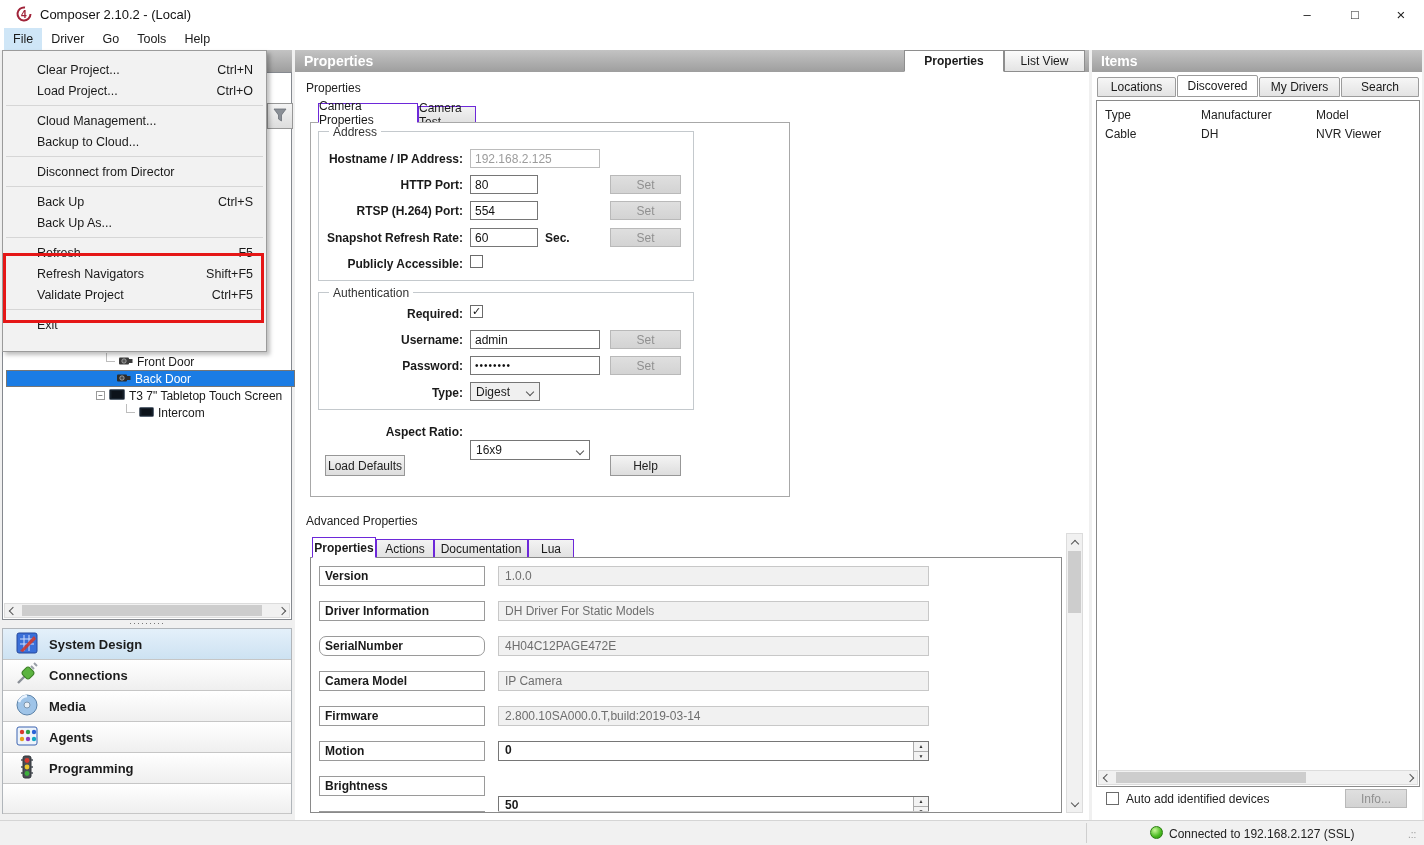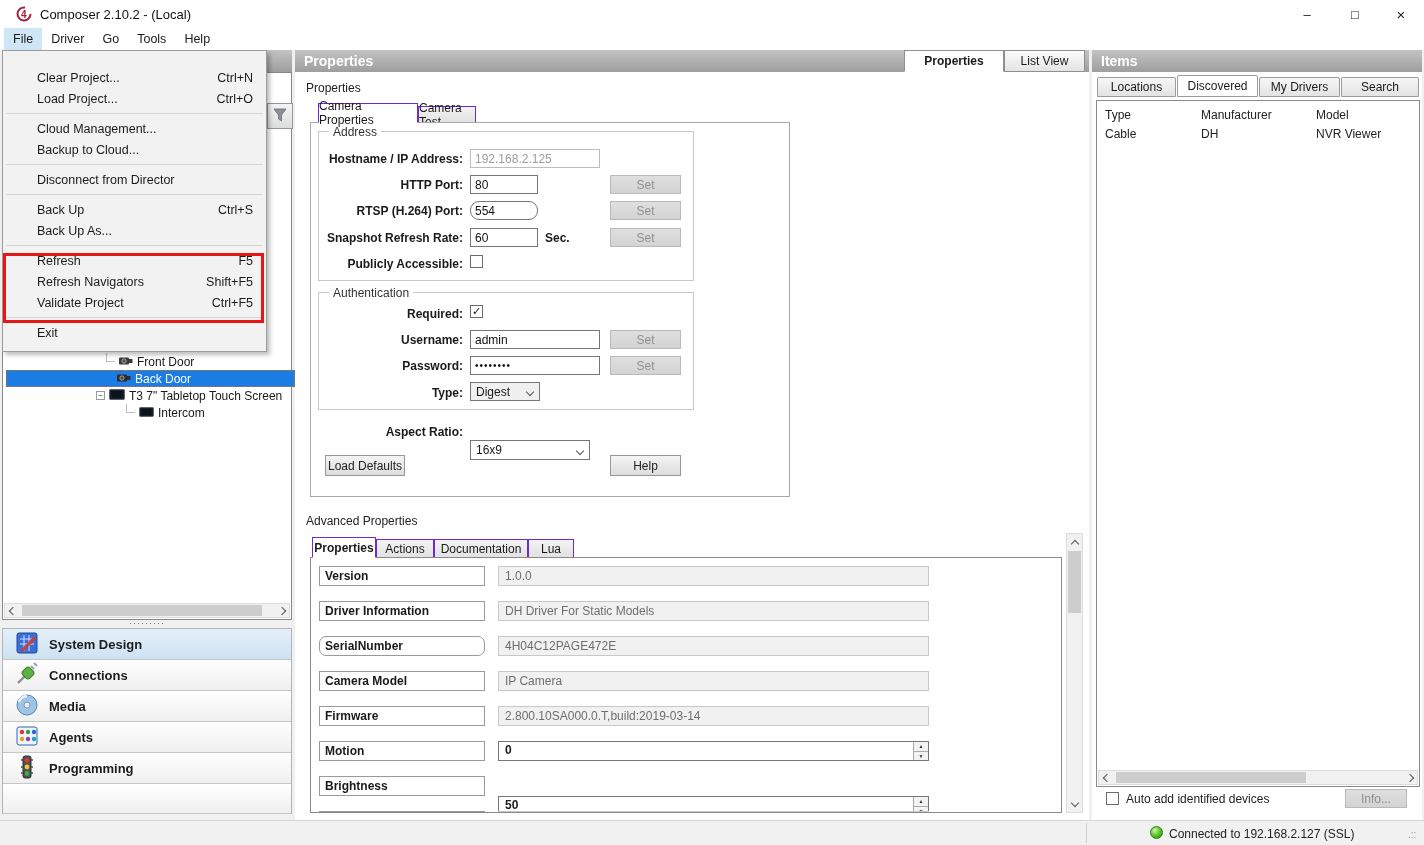--- a/index.html
+++ b/index.html
@@ -9,21 +9,21 @@
 
   
   .titlebar { left:0; top:0; width:1424px; height:28px; background:#fff; display:flex; align-items:center; }
   .apptitle { font-size:13px; color:#111; margin-left:8px; }
   .winbtn { width:30px; height:22px; display:flex; align-items:center; justify-content:center; color:#222; font-size:13px; }
   .menubar { left:0; top:28px; width:1424px; height:22px; background:#fff; display:flex; align-items:stretch; padding-left:4px; }
   .menuitem { padding:3px 9px; font-size:12.5px; display:flex; align-items:center; }
   .menuitem.open { background:#cfe6f7; }
 
   
-  .dropdown { left:2px; top:50px; width:265px; height:302px; background:#f2f2f2; border:1px solid #9b9b9b; box-shadow:3px 3px 4px rgba(0,0,0,.25); z-index:50; padding-top:16px; }
+  .dropdown { left:2px; top:50px; width:265px; height:302px; background:#f2f2f2; border:1px solid #9b9b9b; box-shadow:3px 3px 4px rgba(0,0,0,.25); z-index:50; padding-top:8px; }
   .mi { height:21px; display:flex; align-items:center; padding:0 13px 0 34px; font-size:12.5px; }
   .mi .lab { flex:1; }
   .msep { height:1px; background:#d6d6d6; margin:4px 3px; }
   .redbox { left:3px; top:253px; width:261px; height:70px; border:3px solid #e51616; z-index:60; pointer-events:none; }
 
   
   .mainbg { left:0; top:50px; width:1424px; height:770px; background:#f0f0f0; }
   .hdrbar { height:22px; background:linear-gradient(180deg,#c3c3c3,#9e9e9e); color:#fff; font-weight:bold; font-size:14px; display:flex; align-items:center; padding-left:9px; }
   .panelbody { background:#fff; }
   .bordered { border:1px solid #85898f; }
@@ -232,21 +232,21 @@
 
 <div class="abs group" style="left:318px;top:131px;width:376px;height:150px;">
   <span class="legend">Address</span>
 </div>
 <span class="abs flabel" style="left:320px;top:152px;width:143px;">Hostname / IP Address:</span>
 <input class="abs txt dis" style="left: 470px; top: 149px; width: 130px; height: 19px;" value="192.168.2.125">
 <span class="abs flabel" style="left:320px;top:178px;width:143px;">HTTP Port:</span>
 <input class="abs txt" style="left: 470px; top: 175px; width: 68px; height: 19px;" value="80">
 <button class="abs btn disabled" style="left:610px;top:175px;width:71px;height:19px;">Set</button>
 <span class="abs flabel" style="left:320px;top:204px;width:143px;">RTSP (H.264) Port:</span>
-<input class="abs txt" style="left: 470px; top: 201px; width: 68px; height: 19px; border-radius: 9px;" value="554">
+<input class="abs txt" style="left: 470px; top: 201px; width: 68px; height: 19px;" value="554">
 <button class="abs btn disabled" style="left:610px;top:201px;width:71px;height:19px;">Set</button>
 <span class="abs flabel" style="left:320px;top:231px;width:143px;">Snapshot Refresh Rate:</span>
 <input class="abs txt" style="left: 470px; top: 228px; width: 68px; height: 19px;" value="60">
 <span class="abs flabel" style="left:545px;top:231px;width:40px;text-align:left;">Sec.</span>
 <button class="abs btn disabled" style="left:610px;top:228px;width:71px;height:19px;">Set</button>
 <span class="abs flabel" style="left:320px;top:257px;width:143px;">Publicly Accessible:</span>
 <span class="abs cb" style="left:470px;top:255px;"></span>
 
 <div class="abs group" style="left:318px;top:292px;width:376px;height:118px;">
   <span class="legend">Authentication</span>

